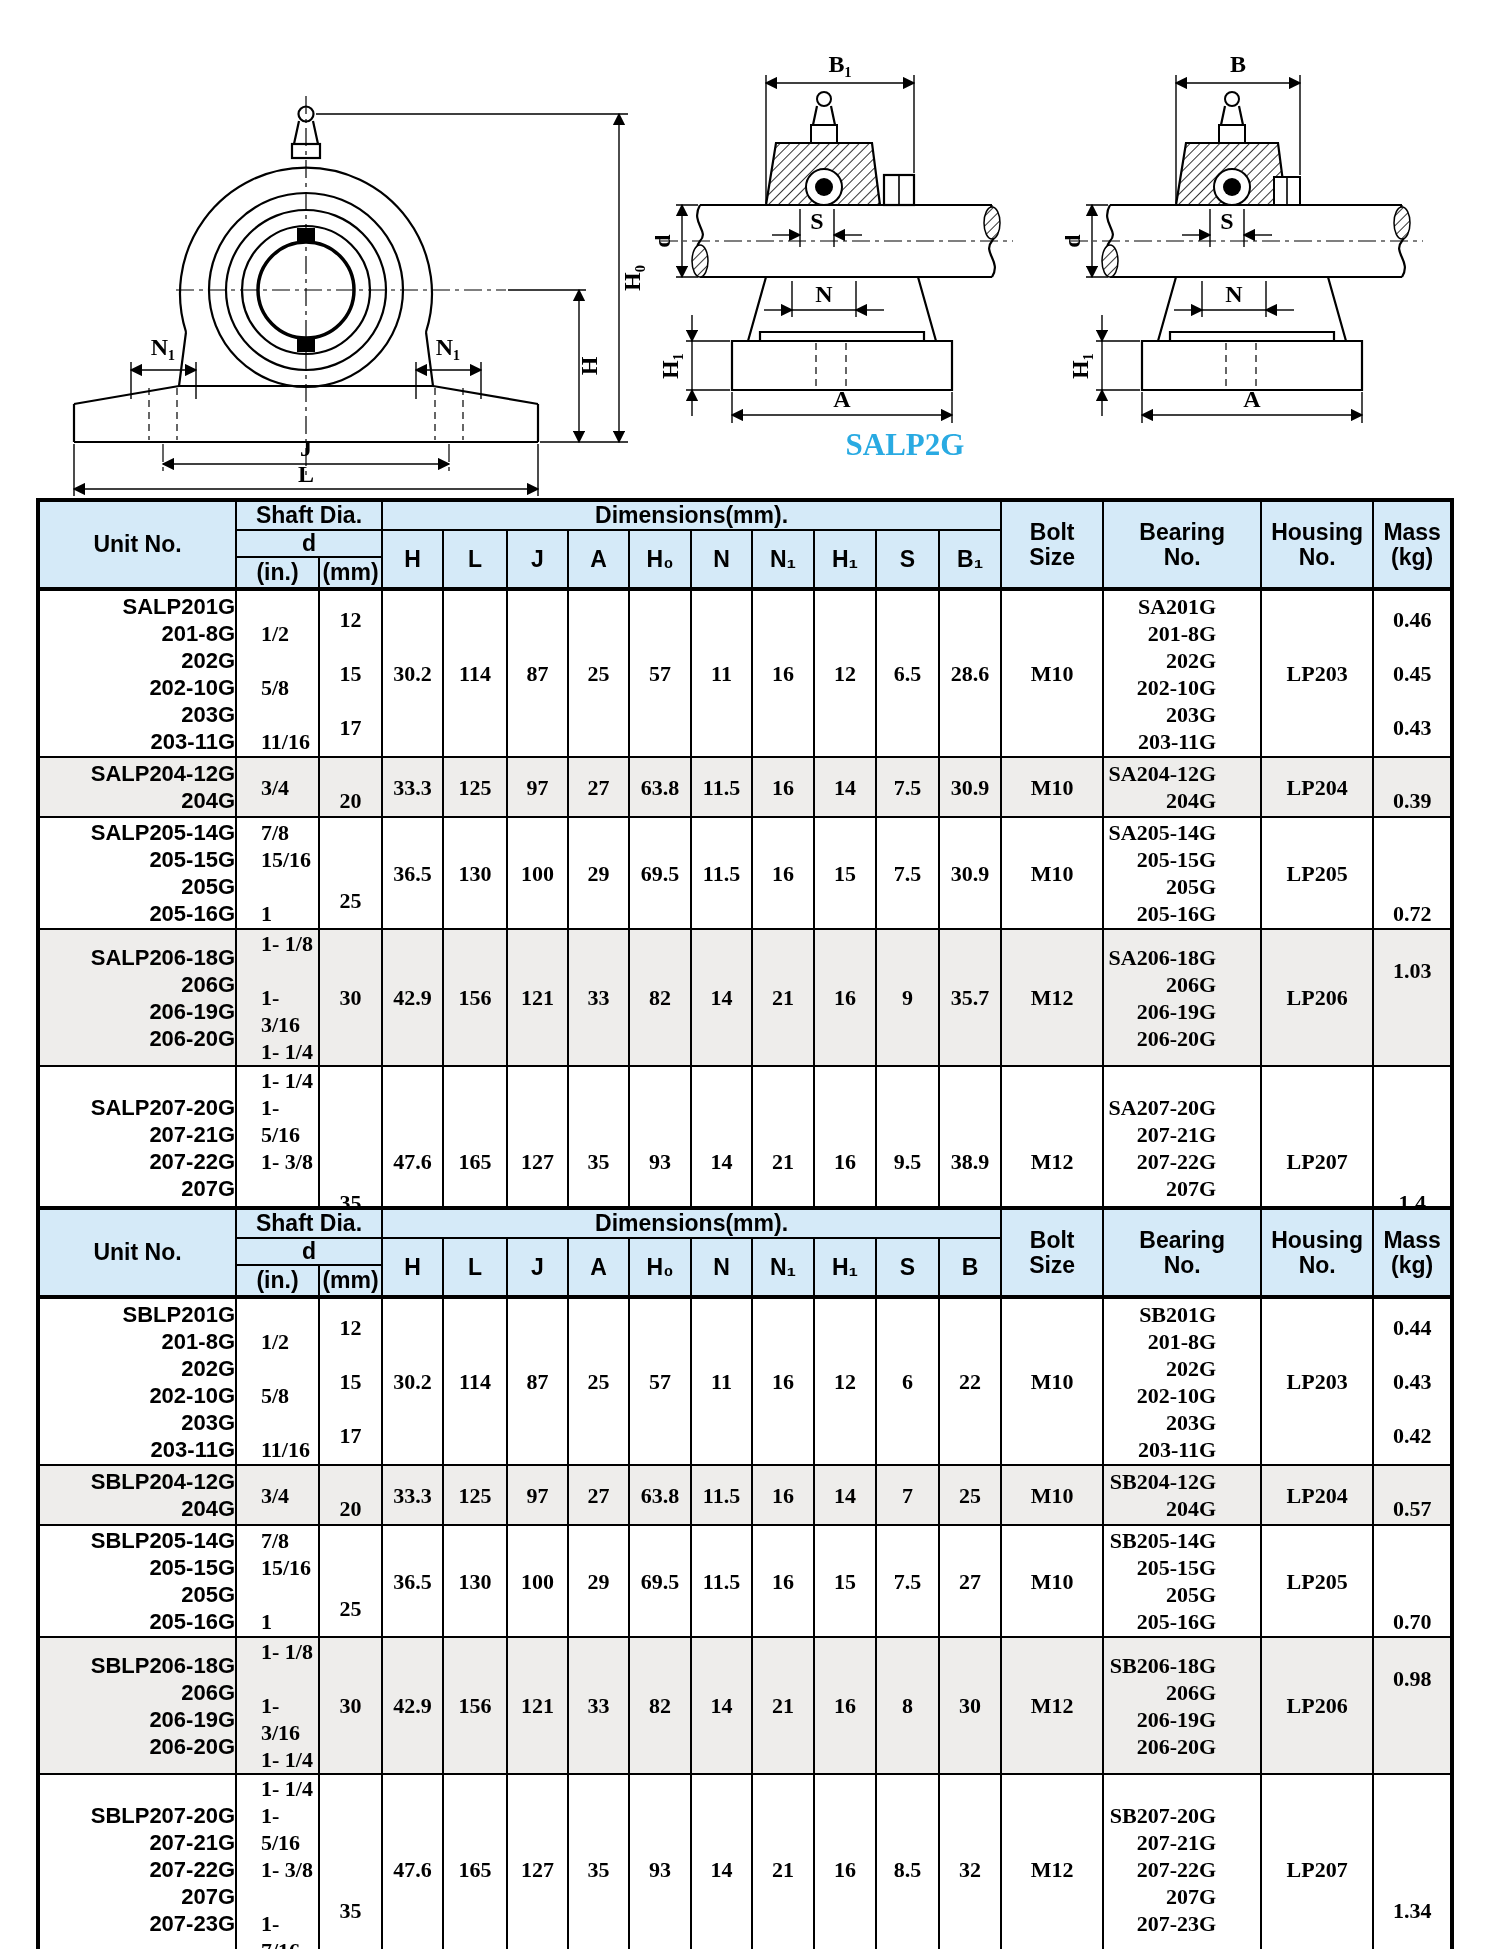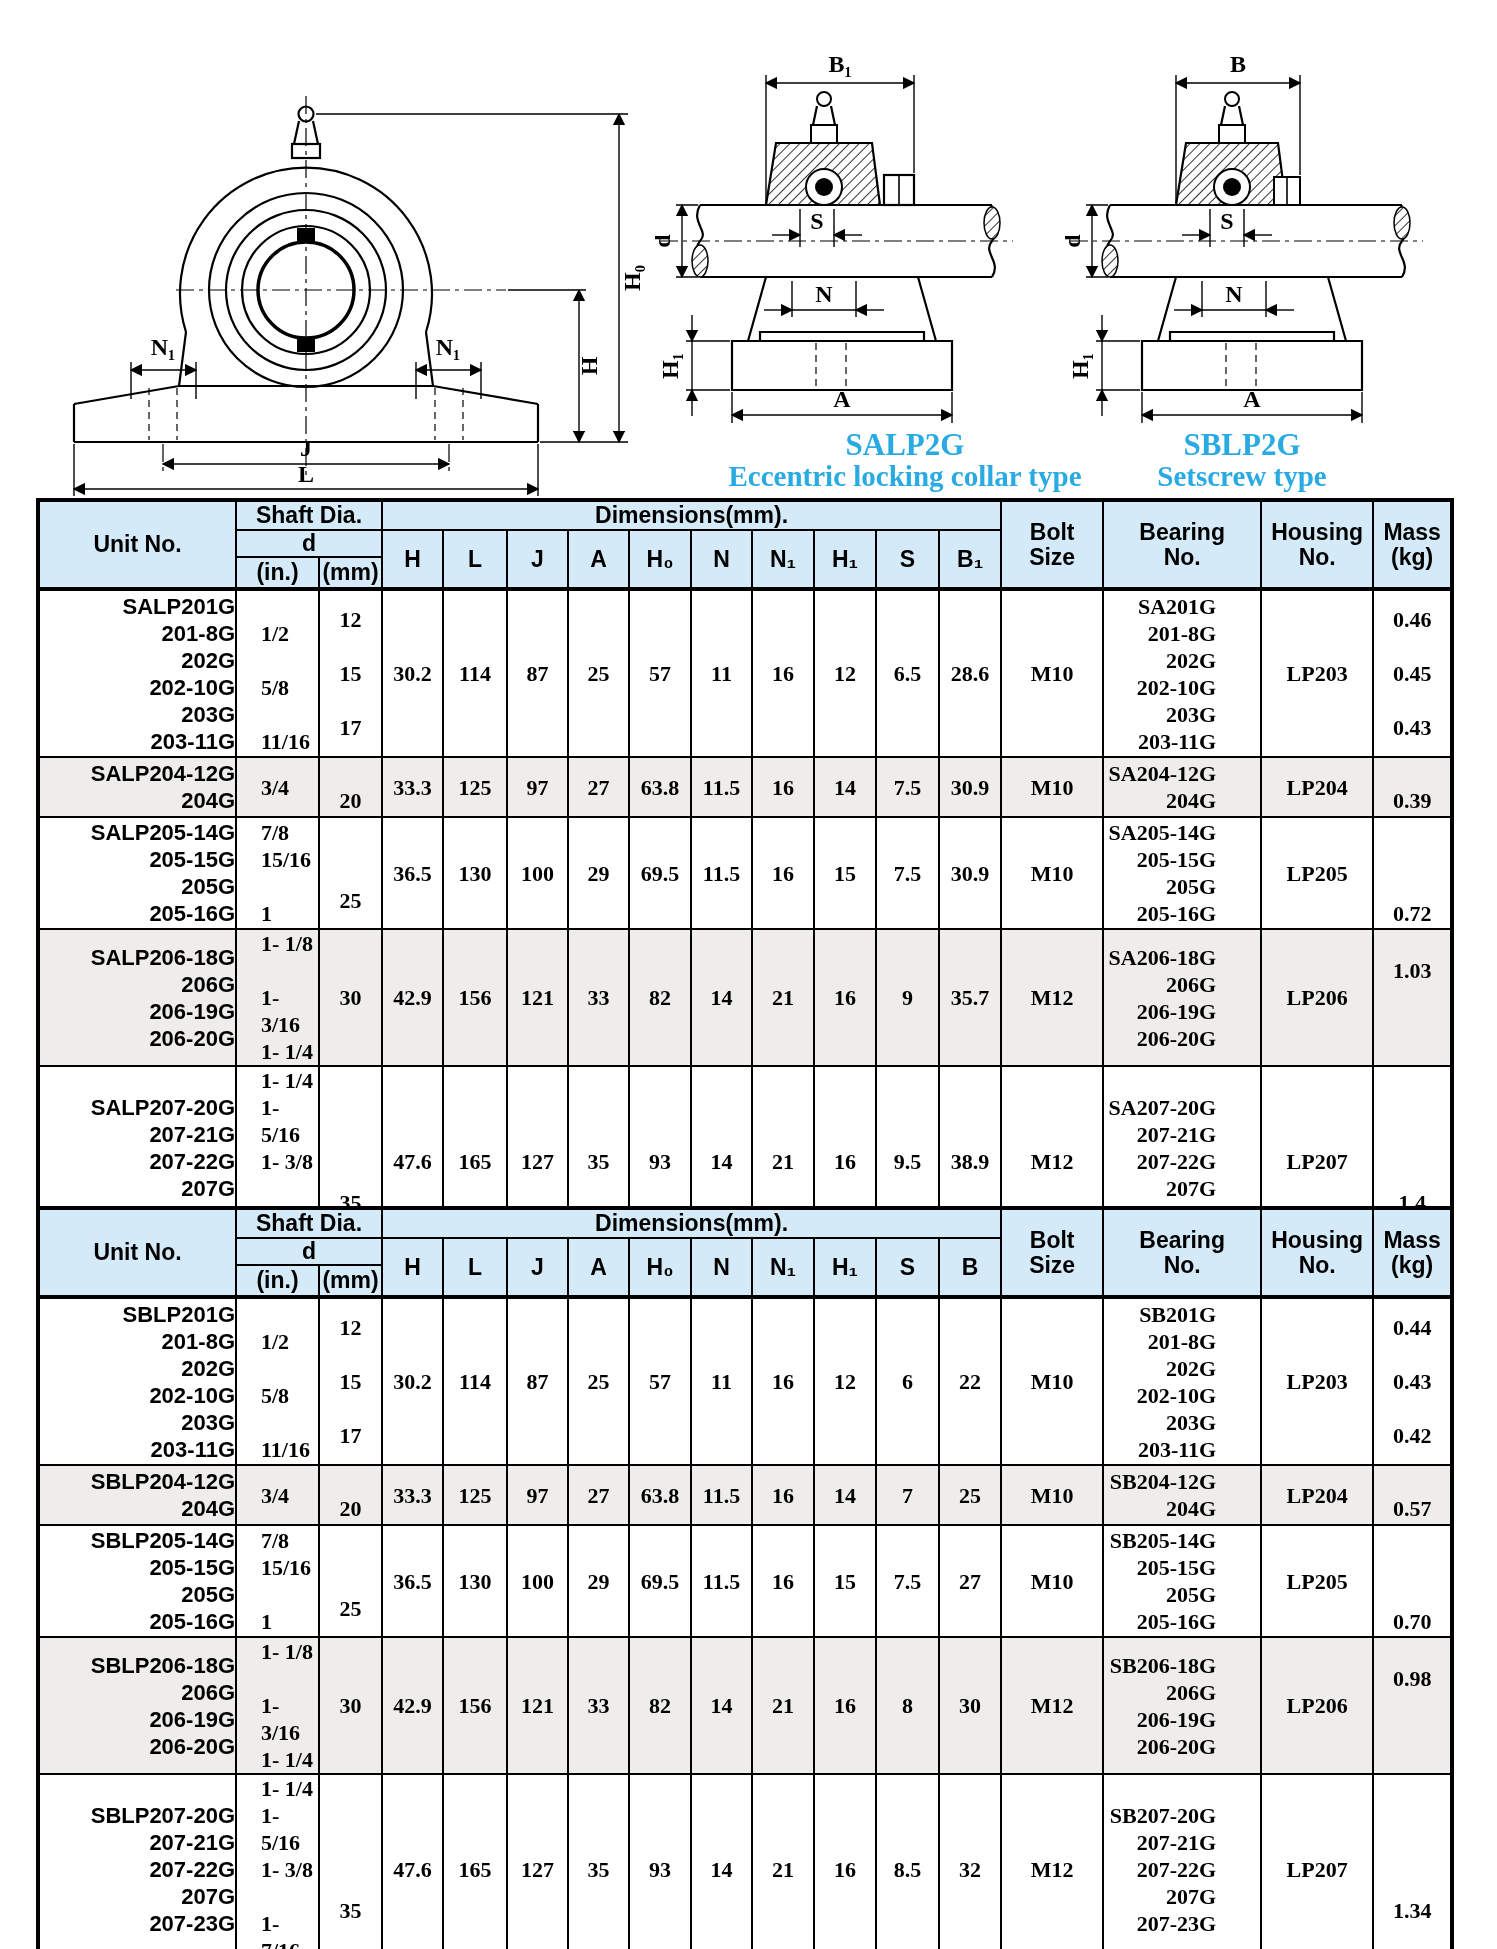--- a/index.html
+++ b/index.html
@@ -205,25 +205,20 @@
     <path class="dim" d="M22,296 V345"></path>
     <text x="8" y="321" transform="rotate(-90 8 321)">H₁</text>
 
     <path class="thin" d="M62,347 V378 M282,347 V378"></path>
     <path class="dim" d="M62,370 H282" marker-start="url(#a3)" marker-end="url(#a3)"></path>
     <text x="172" y="362">A</text>
   </svg>
 
   <div class="cap" style="left:665px;top:428px;width:480px;color:#29aae2">
     <div class="t">SALP2G</div>
-    <div class="s">Eccentric locking collar type</div>
-  </div>
-  <div class="cap" style="left:1082px;top:428px;width:320px;color:#29aae2">
-    <div class="t">SBLP2G</div>
-    <div class="s">Setscrew type</div>
   </div>
 
   <table id="t1">
     <colgroup>
       <col style="width:198px">
         <col style="width:83px">
         <col style="width:63px">
       <col style="width:61px">
         <col style="width:64px">
         <col style="width:61px">

